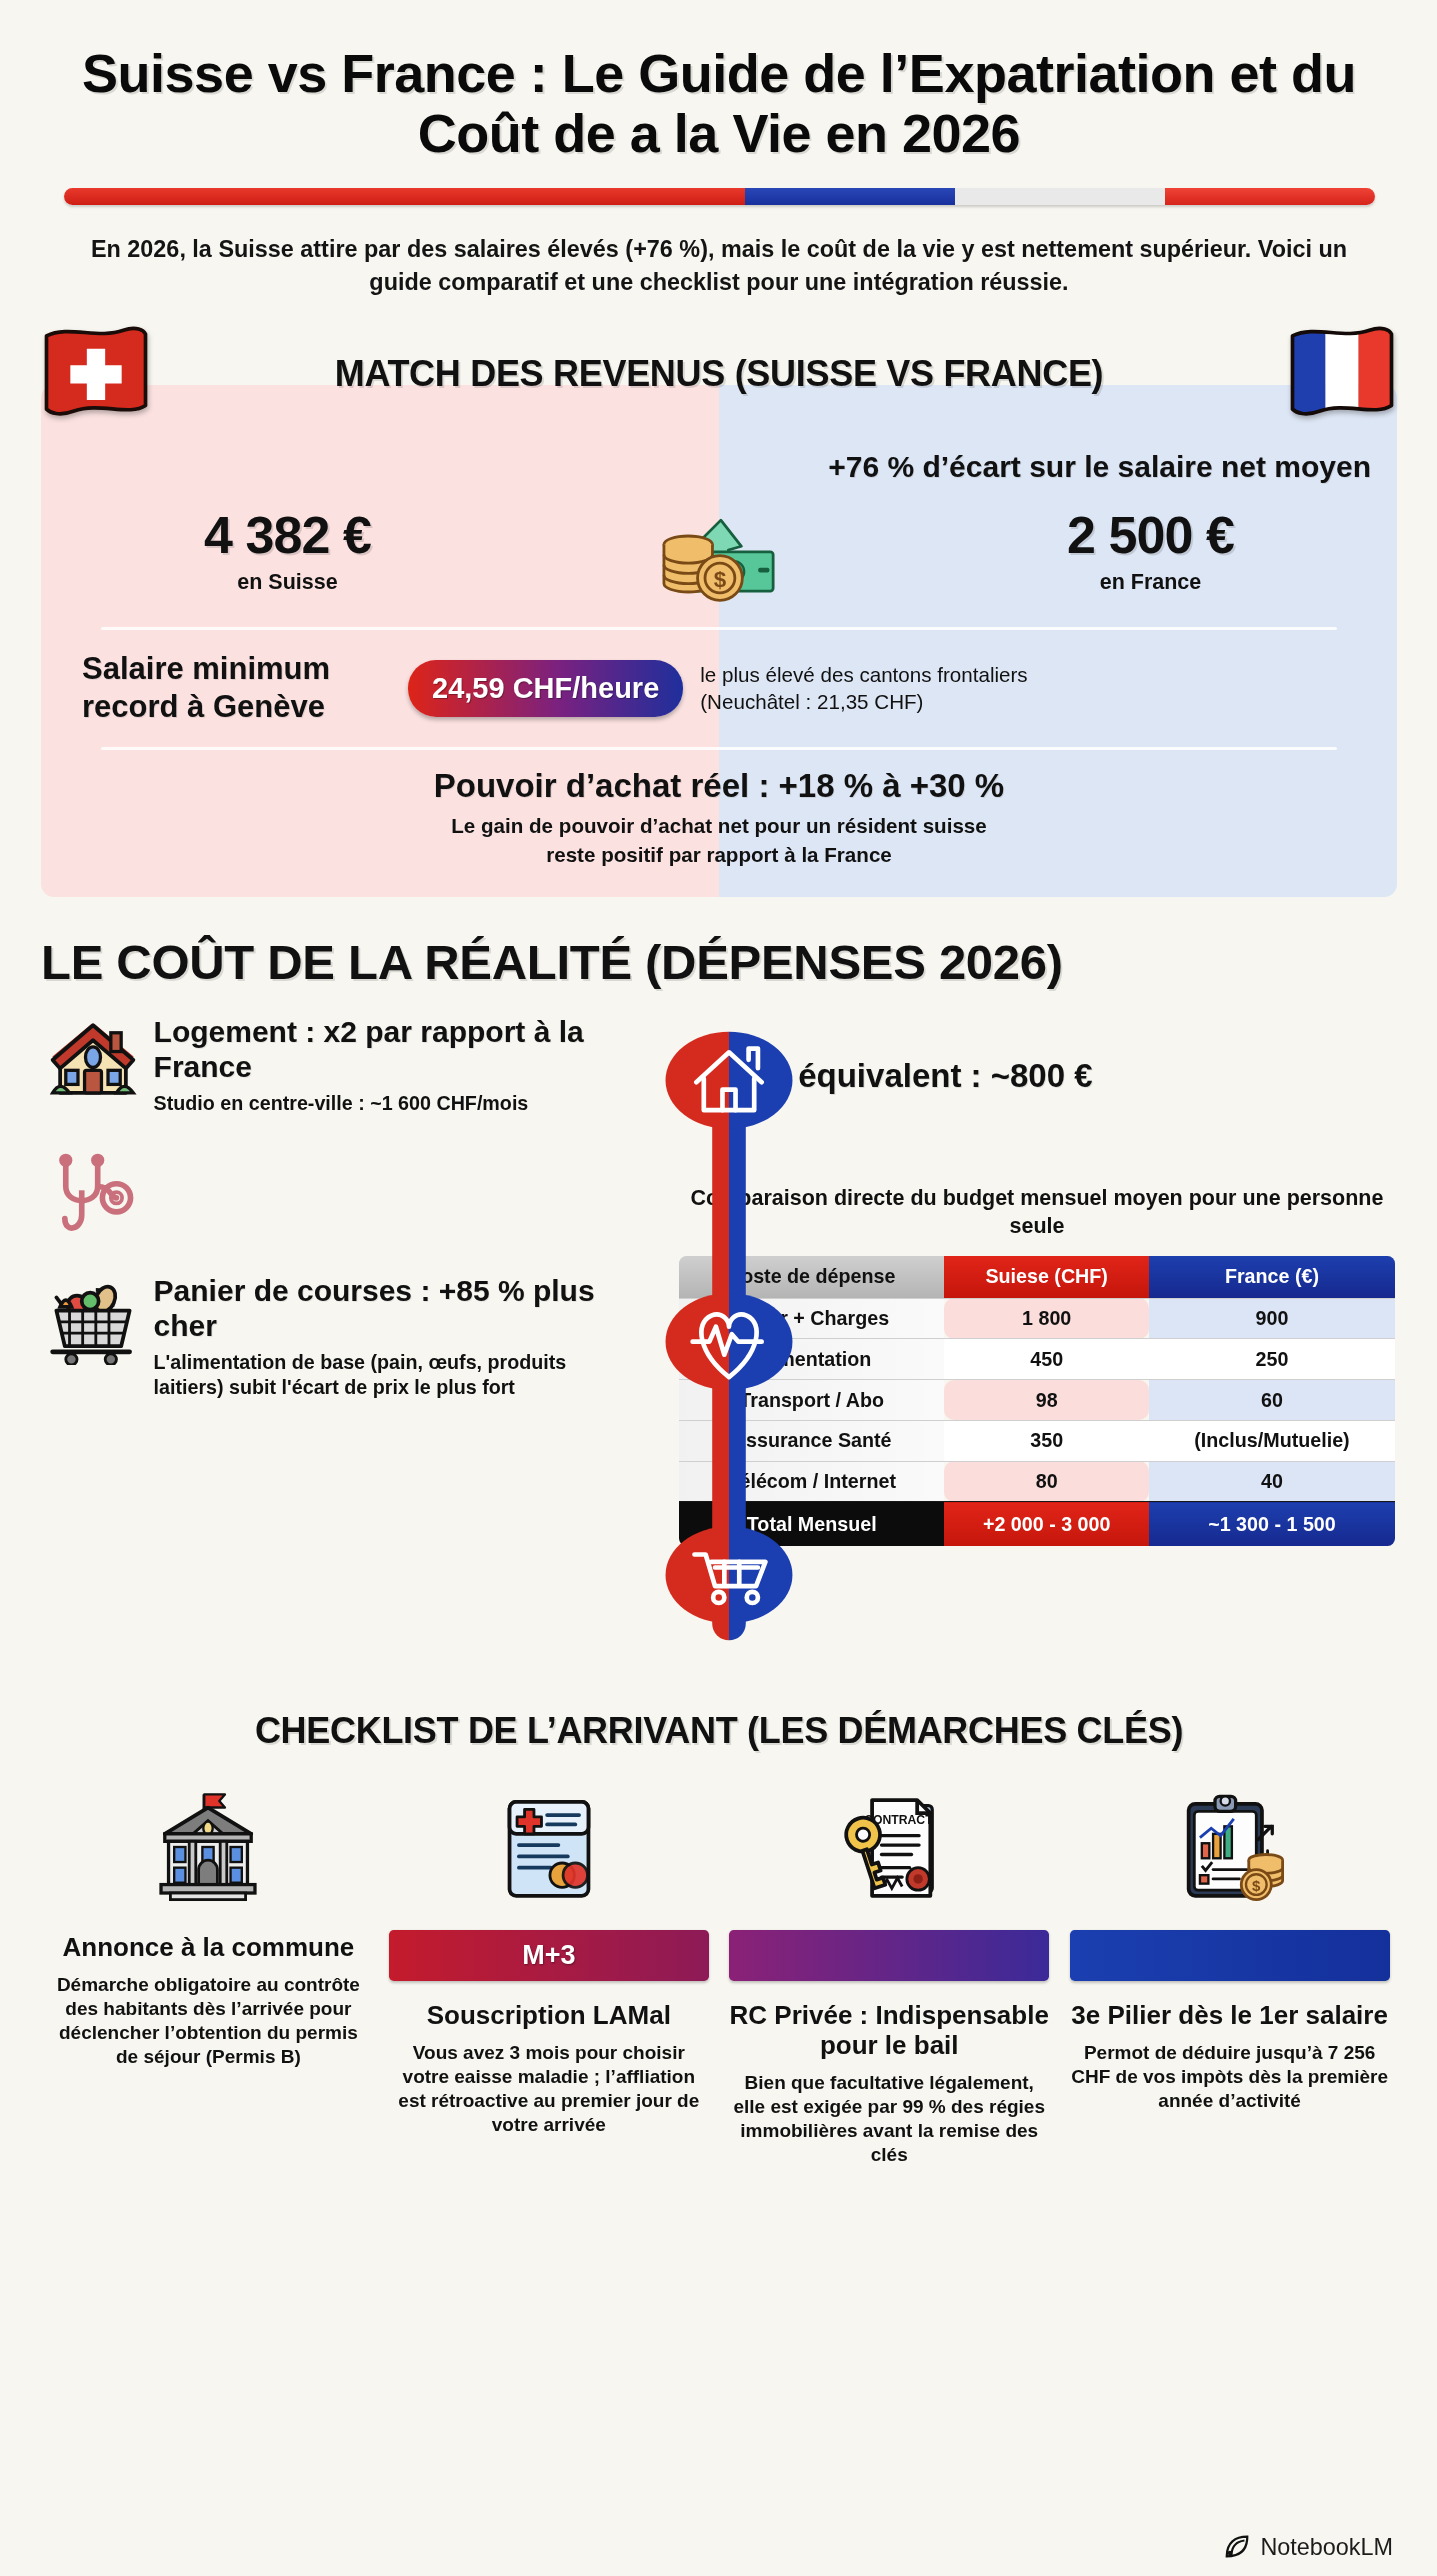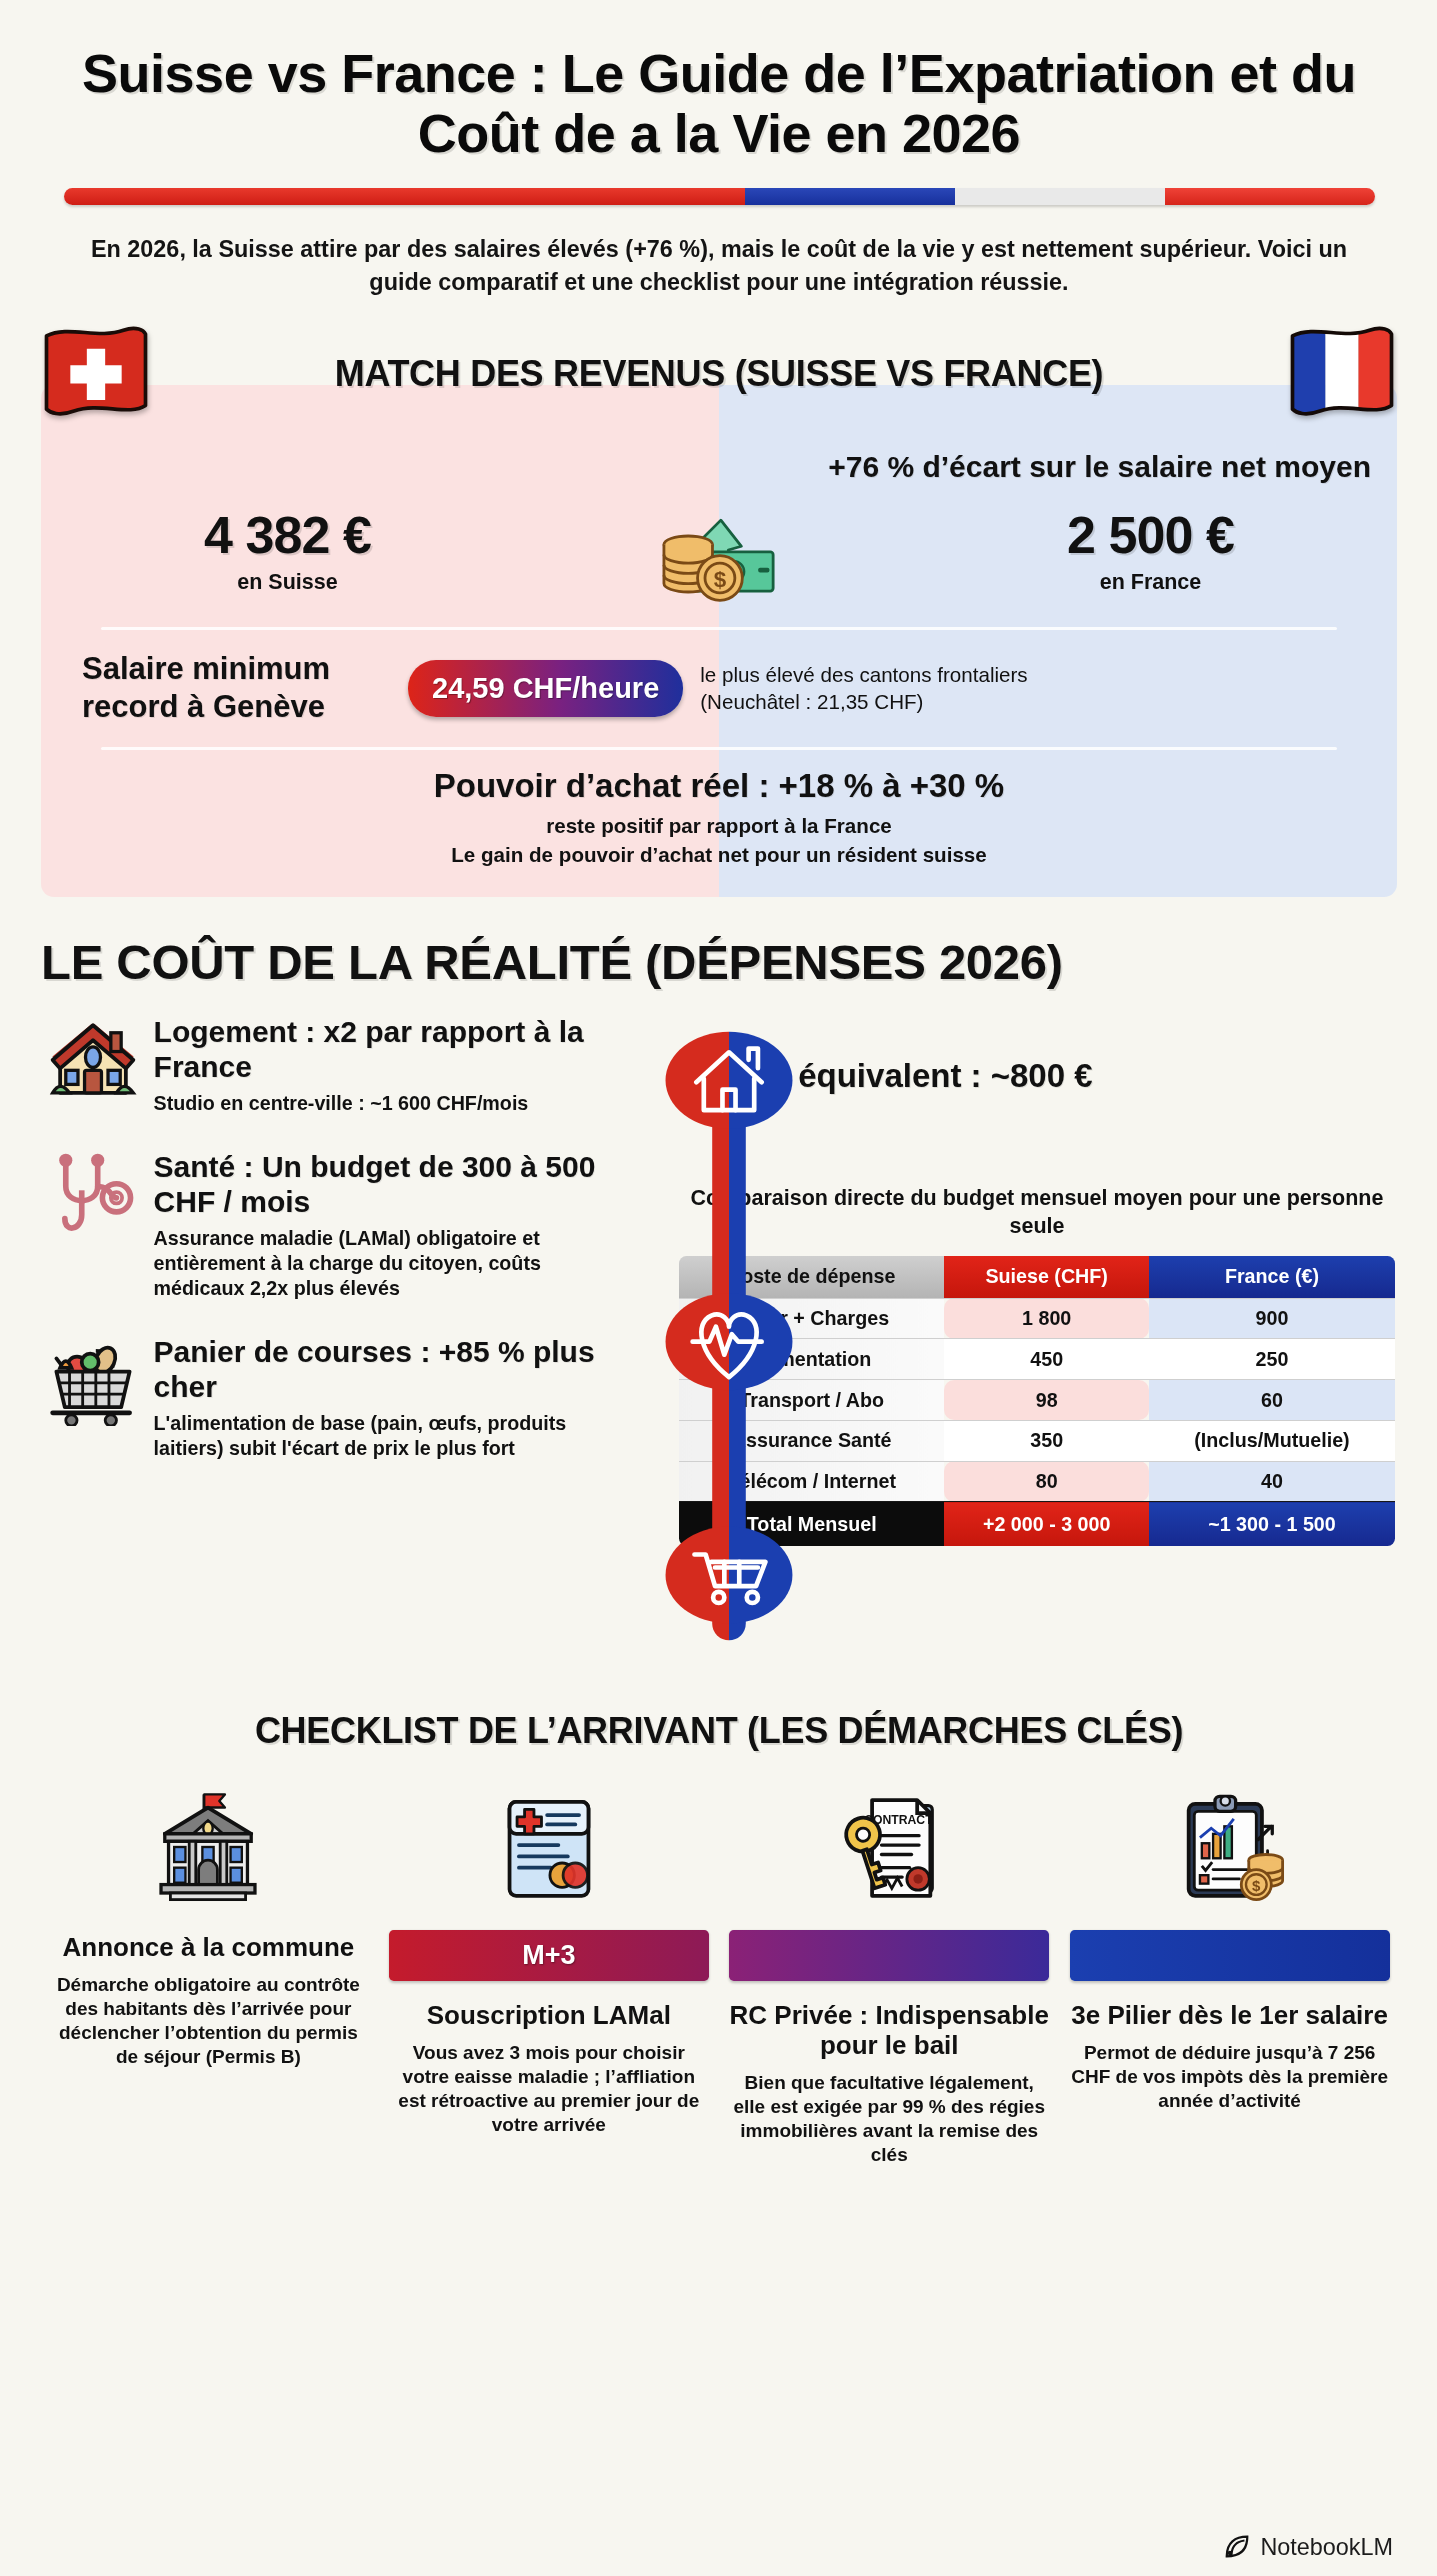--- a/index.html
+++ b/index.html
@@ -270,22 +270,22 @@
         <div class="wage-note">
           <div>le plus élevé des cantons frontaliers</div>
           <div>(Neuchâtel : 21,35 CHF)</div>
         </div>
       </div>
 
       <div class="hr-soft"></div>
 
       <div class="pa-title">Pouvoir d’achat réel : +18 % à +30 %</div>
       <div class="pa-sub">
+        <div>Le gain de pouvoir d’achat net pour un résident suisse</div>
         <div>reste positif par rapport à la France</div>
-        <div>Le gain de pouvoir d’achat net pour un résident suisse</div>
       </div>
     </div>
   </section>
 
   <section class="sec2">
     <h2>LE COÛT DE LA RÉALITÉ (DÉPENSES 2026)</h2>
 
     <div class="sec2-body">
 
       <svg class="timeline" viewBox="0 0 150 690">
@@ -355,24 +355,20 @@
           <svg class="fact-ico" viewBox="0 0 98 98">
             <path d="M20 14 v26 c0 20 34 20 34 0 v-26" fill="none" stroke="#c9707c" stroke-width="6" stroke-linecap="round"></path>
             <circle cx="20" cy="12" r="7" fill="#c9707c"></circle>
             <circle cx="54" cy="12" r="7" fill="#c9707c"></circle>
             <path d="M37 58 v12 c0 16 -18 20 -18 4" fill="none" stroke="#c9707c" stroke-width="6" stroke-linecap="round"></path>
             <path d="M37 58 c0 -6 0 -10 0 -14" fill="none" stroke="#c9707c" stroke-width="6"></path>
             <circle cx="74" cy="52" r="15" fill="none" stroke="#c9707c" stroke-width="6"></circle>
             <circle cx="74" cy="52" r="6" fill="none" stroke="#c9707c" stroke-width="4"></circle>
             <path d="M54 40 c14 0 14 12 20 12" fill="none" stroke="#c9707c" stroke-width="6" stroke-linecap="round"></path>
           </svg>
-          <div class="fact-txt">
-            <h3>Santé : Un budget de 300 à 500 CHF / mois</h3>
-            <p>Assurance maladie (LAMal) obligatoire et entièrement à la charge du citoyen, coûts médicaux 2,2x plus élevés</p>
-          </div>
         </div>
 
         <div class="fact">
           <svg class="fact-ico" viewBox="0 0 98 98">
             <path d="M16 34 L10 26" stroke="#111" stroke-width="4" stroke-linecap="round"></path>
             <path d="M52 18 c10 0 16 8 18 18" fill="#e2c089" stroke="#111" stroke-width="4"></path>
             <ellipse cx="62" cy="28" rx="10" ry="14" transform="rotate(24 62 28)" fill="#e2c089" stroke="#111" stroke-width="4"></ellipse>
             <circle cx="32" cy="34" r="10" fill="#e14b42" stroke="#111" stroke-width="4"></circle>
             <circle cx="46" cy="30" r="9" fill="#63bd6a" stroke="#111" stroke-width="4"></circle>
             <path d="M14 36 q6 -14 12 0 Z" fill="#ef9a3c" stroke="#111" stroke-width="4"></path>

